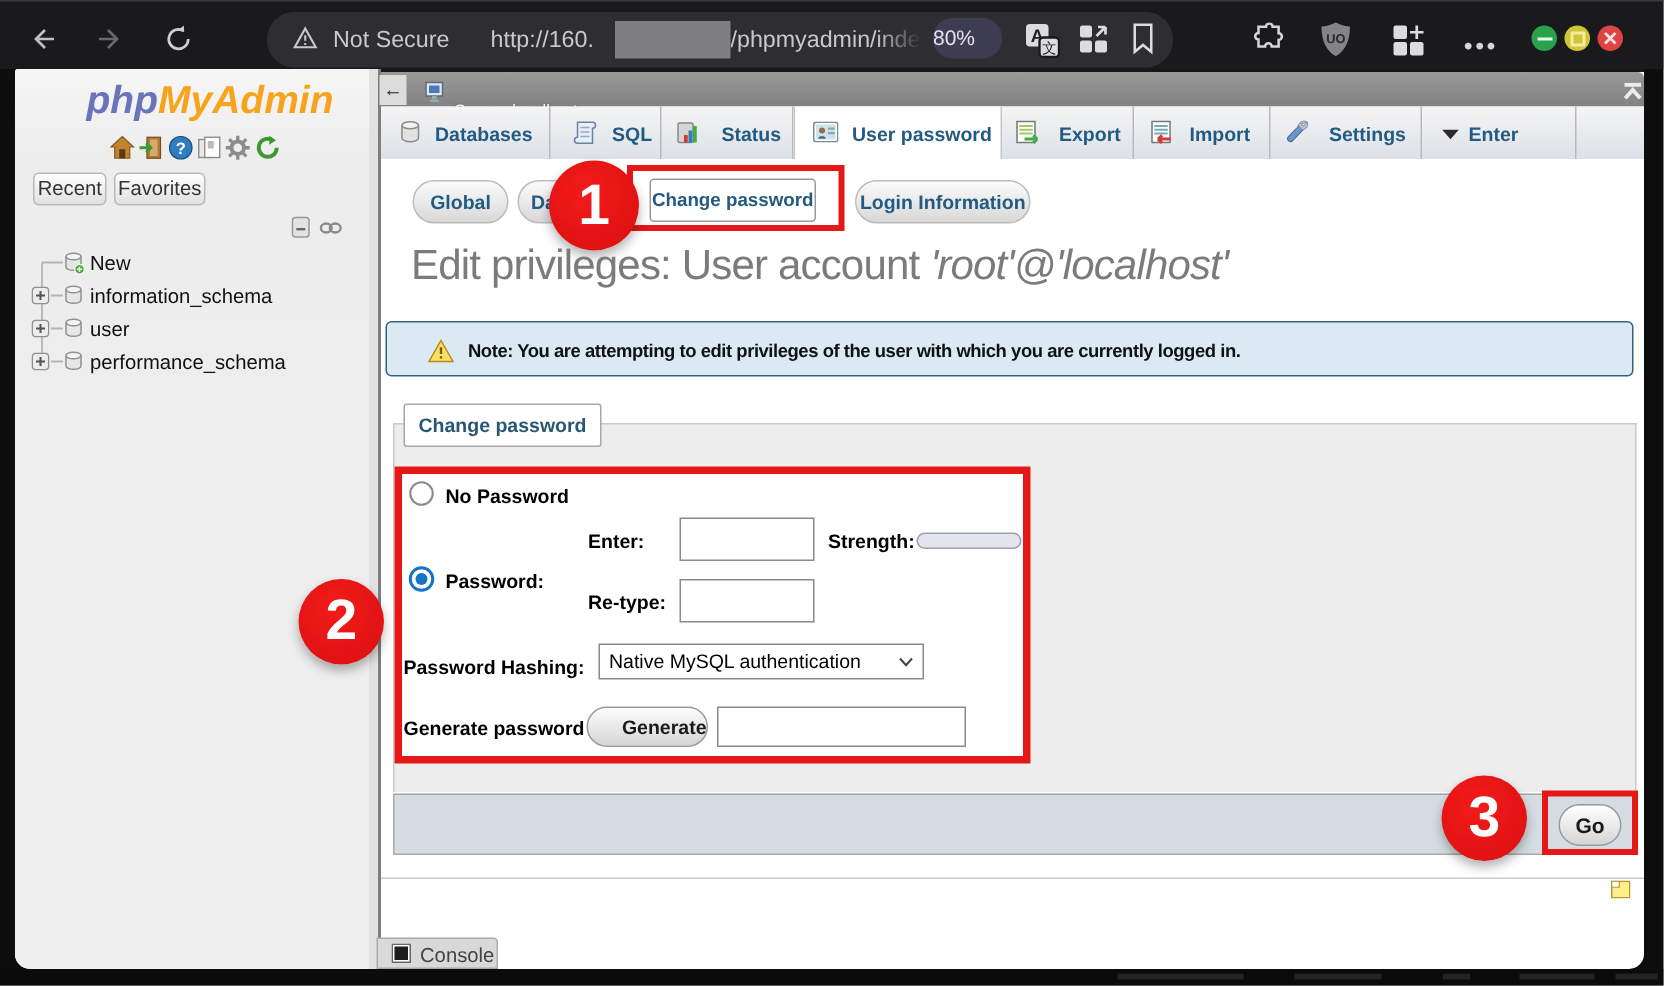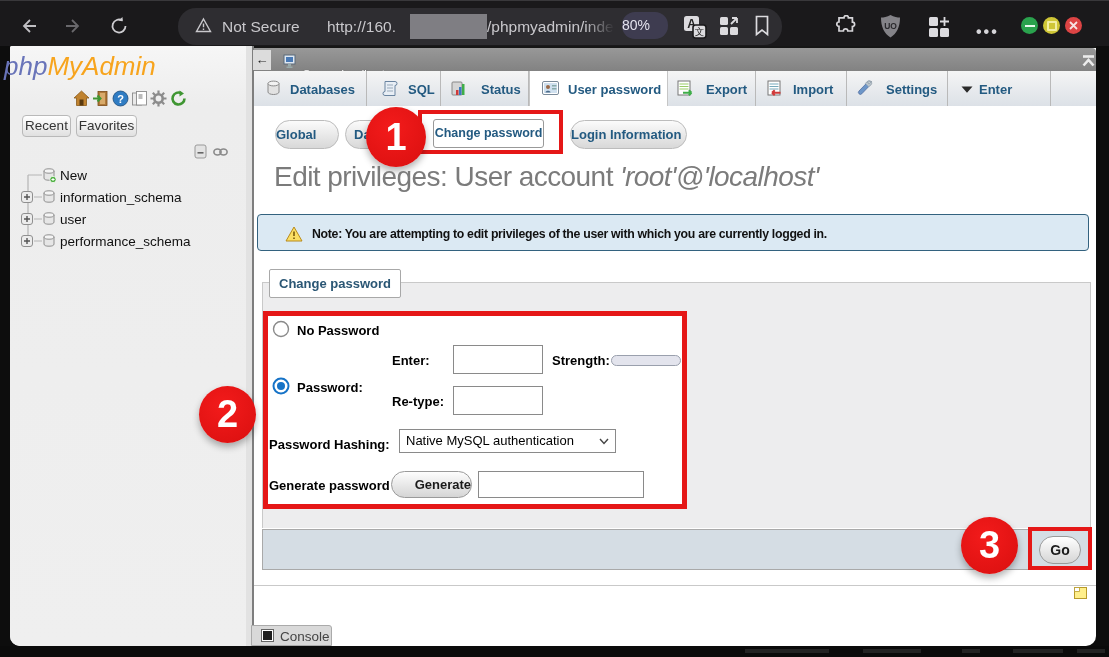--- a/index.html
+++ b/index.html
@@ -9,32 +9,32 @@
   
   #chrome { left:0; top:0; width:1109px; height:46px; background:#1a191b; border-top:1px solid #39383b; }
   #addr { left:178px; top:8px; width:604px; height:37px; background:#2e2d31; border-radius:18px; }
   .ctext { color:#c9c8cc; font-size:15.5px; white-space:nowrap; }
   
   #win { left:10px; top:46px; width:1086px; height:600px; background:#ffffff; border-radius:2px 2px 10px 10px; }
   
   #side { left:10px; top:46px; width:236px; height:600px; background:linear-gradient(180deg,#f6f6f6,#ededed 60px,#efefef); border-radius:2px 0 0 10px; }
   #sscroll { left:246px; top:46px; width:6px; height:600px; background:#e2e2e2; }
   #ssep { left:252px; top:46px; width:2px; height:600px; background:#7e7e7e; }
-  #logo { left:4px; top:51px; width:244px; text-align:left; font-style:italic; font-weight:normal; font-size:26px; }
+  #logo { left:18px; top:51px; width:244px; text-align:center; font-style:italic; font-weight:bold; font-size:26px; }
   #logo .p1 { color:#6974b9; } #logo .p2 { color:#f7a41d; }
   .sbtn { position:absolute; background:linear-gradient(#ffffff,#e0e0e0); border:1px solid #b9b9b9; border-radius:4px; color:#333; font-size:13.5px; text-align:center; line-height:20px; height:22px; }
   .tree-row { position:absolute; left:10px; height:22px; font-size:13.5px; color:#111; }
   
   #mtop { left:254px; top:46px; width:842px; height:2px; background:#161616; }
   #serverbar { left:254px; top:48px; width:842px; height:23px; background:linear-gradient(#989898,#828282); border-radius:0 4px 0 0; }
   #tabbar { left:254px; top:71px; width:842px; height:35px; background:linear-gradient(#f5f5f5,#dce1e7); }
   .tab { position:absolute; top:71px; height:35px; border-right:1px solid #b9b9b9; }
   .tabtxt { position:absolute; top:81.5px; color:#235a81; font-weight:bold; font-size:13px; white-space:nowrap; }
   .tab.active { background:#ffffff; border-right:1px solid #c6c6c6; border-left:1px solid #c6c6c6; }
-  .pill { position:absolute; background:linear-gradient(#fbfbfb,#d8d8d8); border:1px solid #bcbcbc; border-radius:15px; color:#235a81; font-weight:bold; font-size:13px; white-space:nowrap; }
+  .pill { position:absolute; background:linear-gradient(#fbfbfb,#d8d8d8); border:1px solid #bcbcbc; border-radius:15px; color:#235a81; font-weight:bold; font-size:13px; text-align:center; white-space:nowrap; }
   .redbox { position:absolute; border:4px solid #e51717; background:transparent; }
   .redcircle { position:absolute; background:radial-gradient(circle at 42% 35%, #f31b1b, #d90f0f); border-radius:50%; color:#fff; font-weight:bold; text-align:center; box-shadow:0 4px 7px rgba(0,0,0,0.3); }
   #heading { left:274px; top:161px; font-size:28px; letter-spacing:-0.55px; color:#7b7b7b; white-space:nowrap; }
   #notebox { left:257px; top:214px; width:832px; height:37px; background:#dbe9f3; border:1.5px solid #33627f; border-radius:4px; }
   #fieldset { left:262px; top:282px; width:829px; height:246px; background:#ededee; border:1px solid #c9c9c9; border-bottom:none; }
   #legend { left:269px; top:269px; width:132px; height:29px; background:#ffffff; border:1px solid #a8a8a8; border-radius:2px; color:#2a5674; font-weight:bold; font-size:13px; text-align:center; line-height:27px; }
   #whitebox { left:263px; top:311px; width:424px; height:198px; background:#ffffff; border:5px solid #e51717; }
   .flabel { position:absolute; font-size:13px; font-weight:bold; color:#000; white-space:nowrap; }
   .finput { position:absolute; background:#fff; border:1px solid #8a8a8a; }
   #footer { left:262px; top:529px; width:829px; height:41px; background:#d5dde4; border:1px solid #a9a9a9; }

